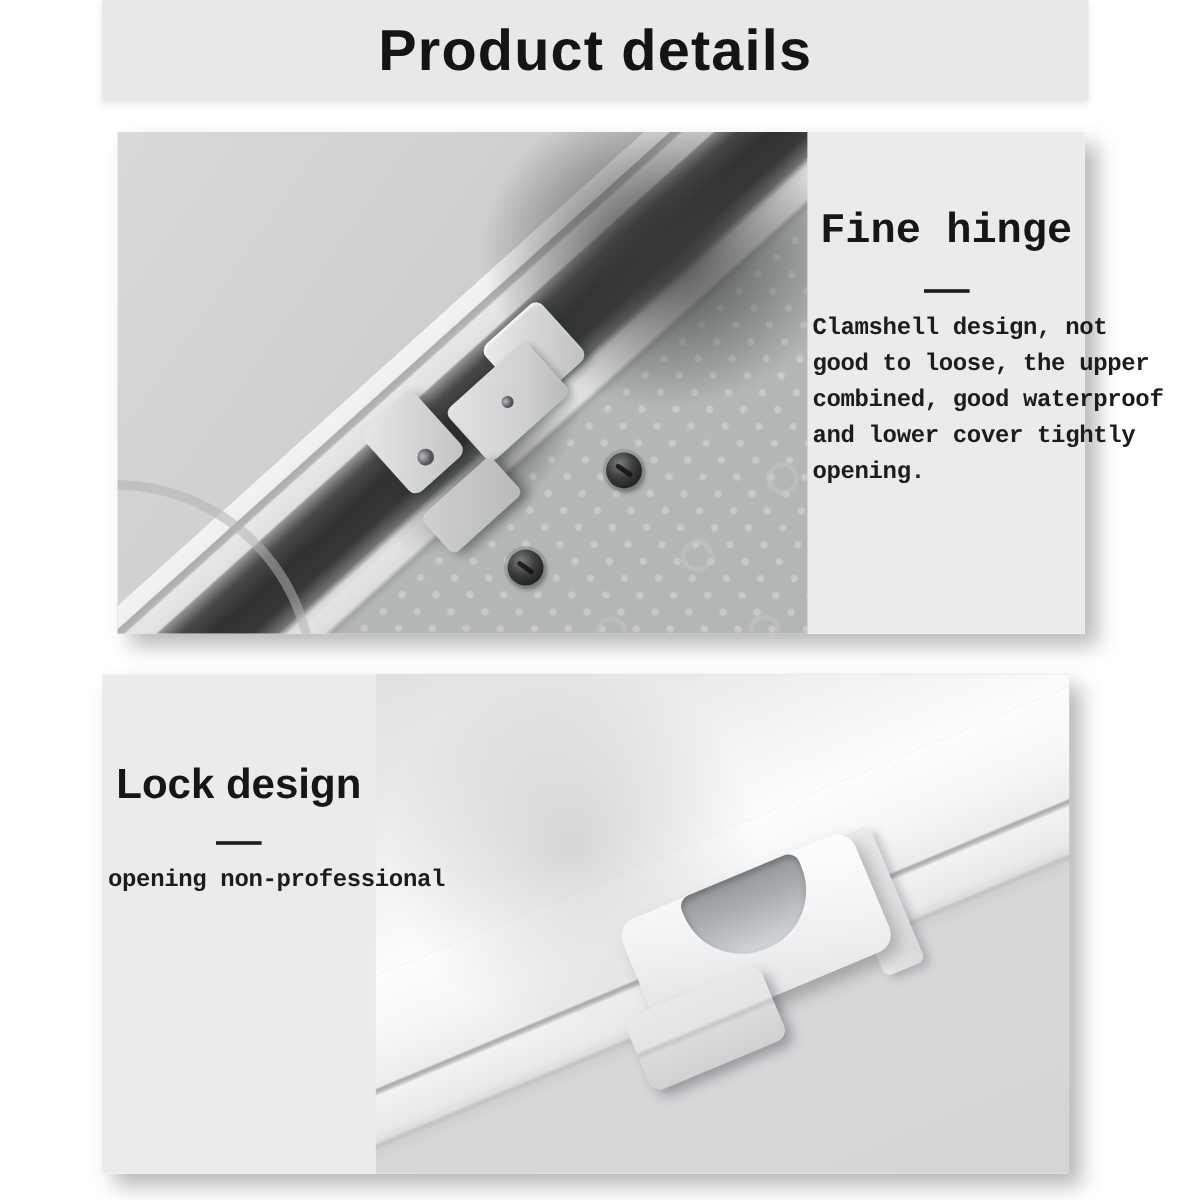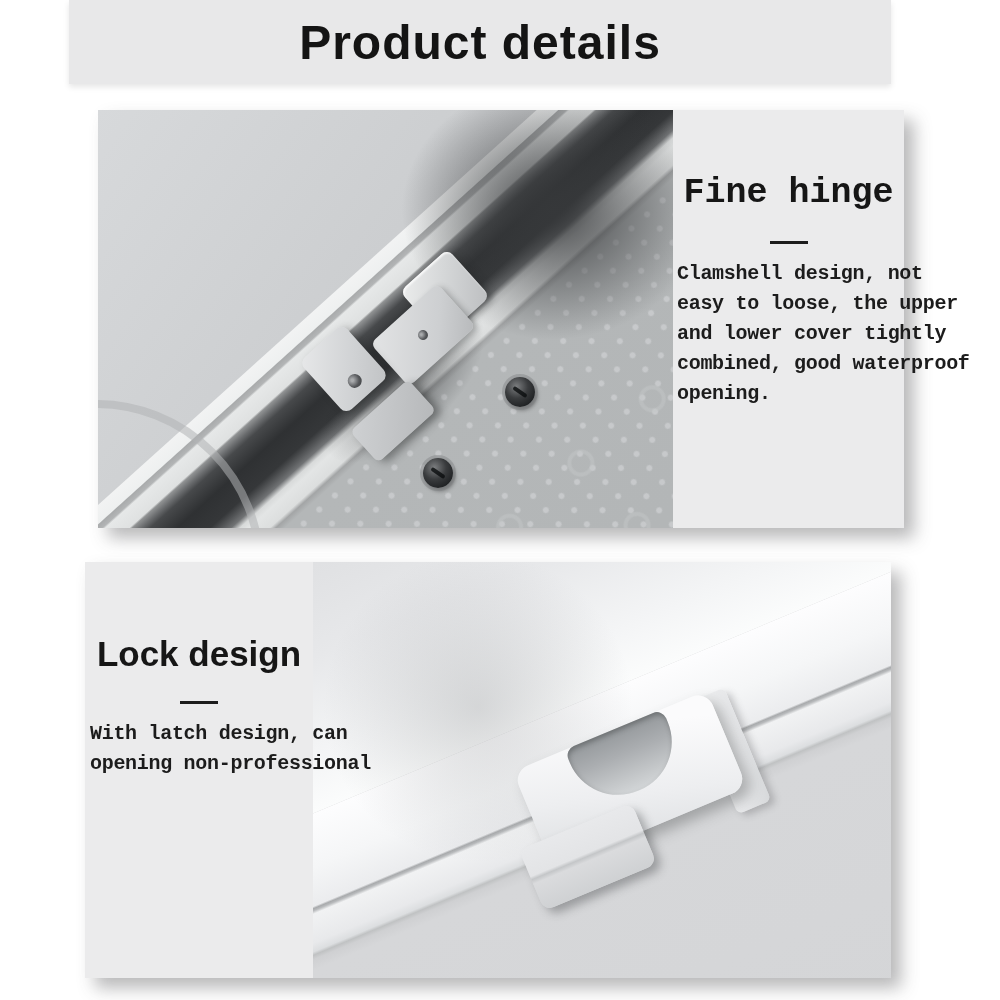--- a/index.html
+++ b/index.html
@@ -4,21 +4,21 @@
 <style>
   html,body{margin:0;padding:0;}
   body{
     width:1000px;height:1000px;position:relative;overflow:hidden;
     background:#ffffff;
     font-family:"Liberation Sans","DejaVu Sans",sans-serif;
     color:#1a1a1a;
   }
   
   .title-band{
-    position:absolute;left:69px;top:0;width:822px;height:84px;
+    position:absolute;left:85px;top:0;width:822px;height:84px;
     background:#e8e8e9;
     display:flex;align-items:center;justify-content:center;
     box-shadow:0 3px 6px rgba(0,0,0,.10);
   }
   .title-band h1{
     margin:0;font-size:48px;font-weight:700;color:#141414;letter-spacing:1px;
   }
   
   .section{
     position:absolute;display:flex;
@@ -195,34 +195,33 @@
     </div>
     <div class="hinge-block hinge-tab"></div>
     <div class="plate-screw s1"></div>
     <div class="plate-screw s2"></div>
   </div>
   <div class="panel panel-1">
     <h2>Fine hinge</h2>
     <div class="divider"></div>
     <div class="body-text">
       <div>Clamshell design, not</div>
-      <div>easy to loose, the upper</div>
+      <div>good to loose, the upper</div>
+      <div>combined, good waterproof</div>
       <div>and lower cover tightly</div>
-      <div>combined, good waterproof</div>
       <div>opening.</div>
     </div>
   </div>
 </div>
 
 <div class="section section-2">
   <div class="panel panel-2">
     <h2>Lock design</h2>
     <div class="divider"></div>
     <div class="body-text">
-      <div>With latch design, can</div>
       <div>opening non-professional</div>
     </div>
   </div>
   <div class="photo-2">
     <div class="p2-lid"></div>
     <div class="p2-stack"></div>
     <div class="p2-blotch"></div>
     <div class="latch-fin"></div>
     <div class="latch-tab">
       <div class="latch-recess"></div>

